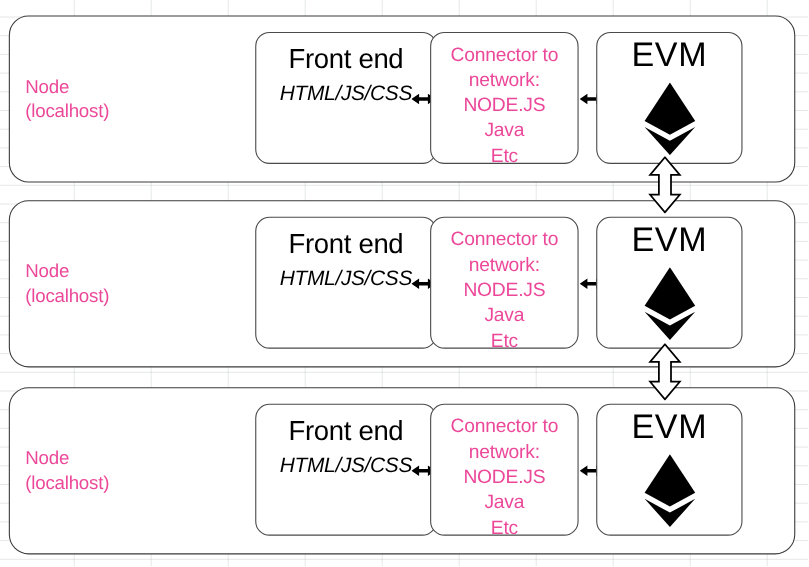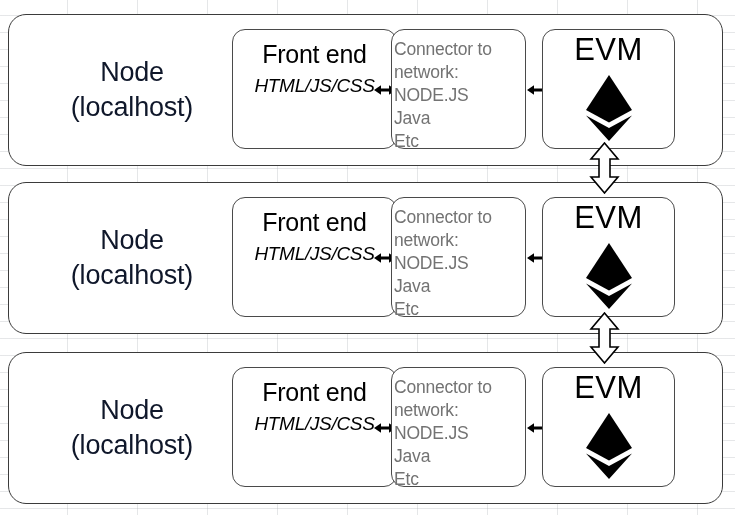--- a/index.html
+++ b/index.html
@@ -35,24 +35,24 @@
   #node-2 { top: 182px; height: 152px; }
   #node-3 { top: 352px; height: 152px; }
 
   
   .node-title {
     position: absolute;
     left: 14px;
     top: 50%;
     transform: translateY(-50%);
     width: 218px;
-    text-align: center;
-    font-size: 27px;
+    text-align: left;
+    font-size: 17px;
     line-height: 1.28;
-    color: #0f172a;
+    color: #ec4899;
     white-space: pre-line;
     letter-spacing: -0.2px;
   }
 
   
   .inner-box {
     position: absolute;
     box-sizing: border-box;
     border: 1.3px solid #4a4a4a;
     border-radius: 13px;
@@ -84,23 +84,24 @@
     color: #000;
     letter-spacing: -0.3px;
     font-style: italic;
   }
 
   
   .conn-text {
     position: absolute;
     top: 8px;
     left: 2px; right: 2px;
+    text-align: center;
     font-size: 17.5px;
     line-height: 1.32;
-    color: #737373;
+    color: #ec4899;
     white-space: pre-line;
     letter-spacing: -0.2px;
   }
 
   
   .evm-title {
     position: absolute;
     top: 3px;
     left: 0; right: 0;
     text-align: center;

